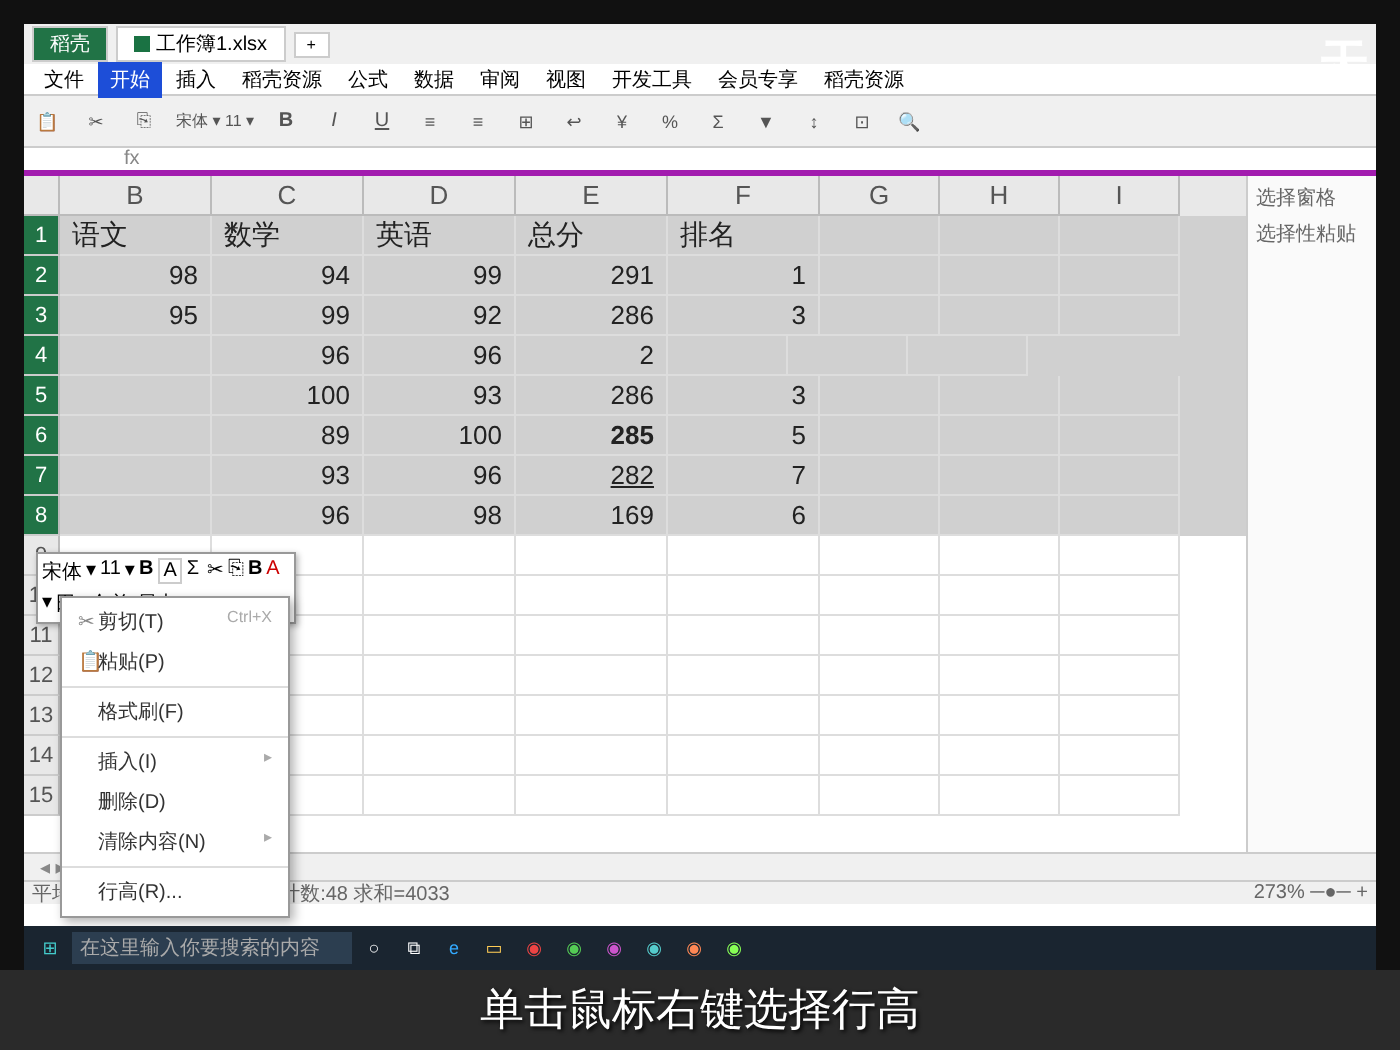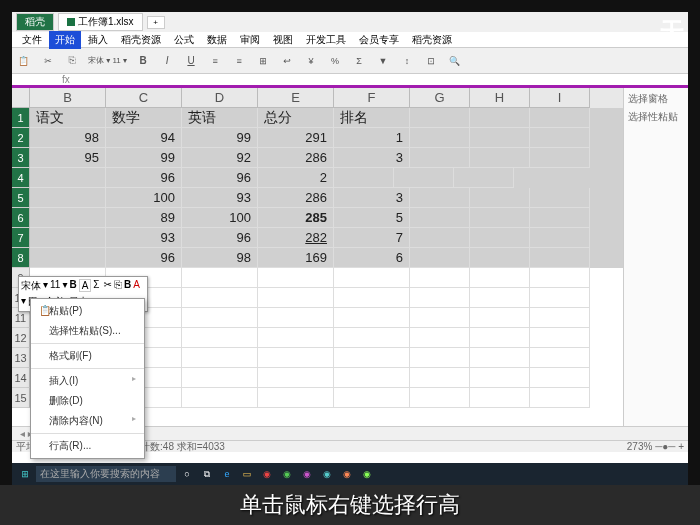--- a/index.html
+++ b/index.html
@@ -300,25 +300,25 @@
             <span>⎘</span>
             <span style="font-weight:bold">B</span>
      <span style="color:#c00">A</span>
             <span>▾</span>
      <span>田▾</span>
      <span>合并·居中·</span>
     </div>
 
     <div class="ctx-menu" id="ctxmenu">
             <div class="ctx-item">
+              <span><span class="ctx-ico">✂</span>剪切(T)</span>
+              <span class="ctx-sc">Ctrl+X</span>
+            </div>
+            <div class="ctx-item">
               <span><span class="ctx-ico">📋</span>粘贴(P)</span>
-              <span class="ctx-sc"></span>
-            </div>
-            <div class="ctx-item">
-              <span><span class="ctx-ico"></span>选择性粘贴(S)...</span>
               <span class="ctx-sc"></span>
             </div>
             <div class="ctx-sep"></div>
             <div class="ctx-item">
               <span><span class="ctx-ico"></span>格式刷(F)</span>
               <span class="ctx-sc"></span>
             </div>
             <div class="ctx-sep"></div>
             <div class="ctx-item">
               <span><span class="ctx-ico"></span>插入(I)</span>

